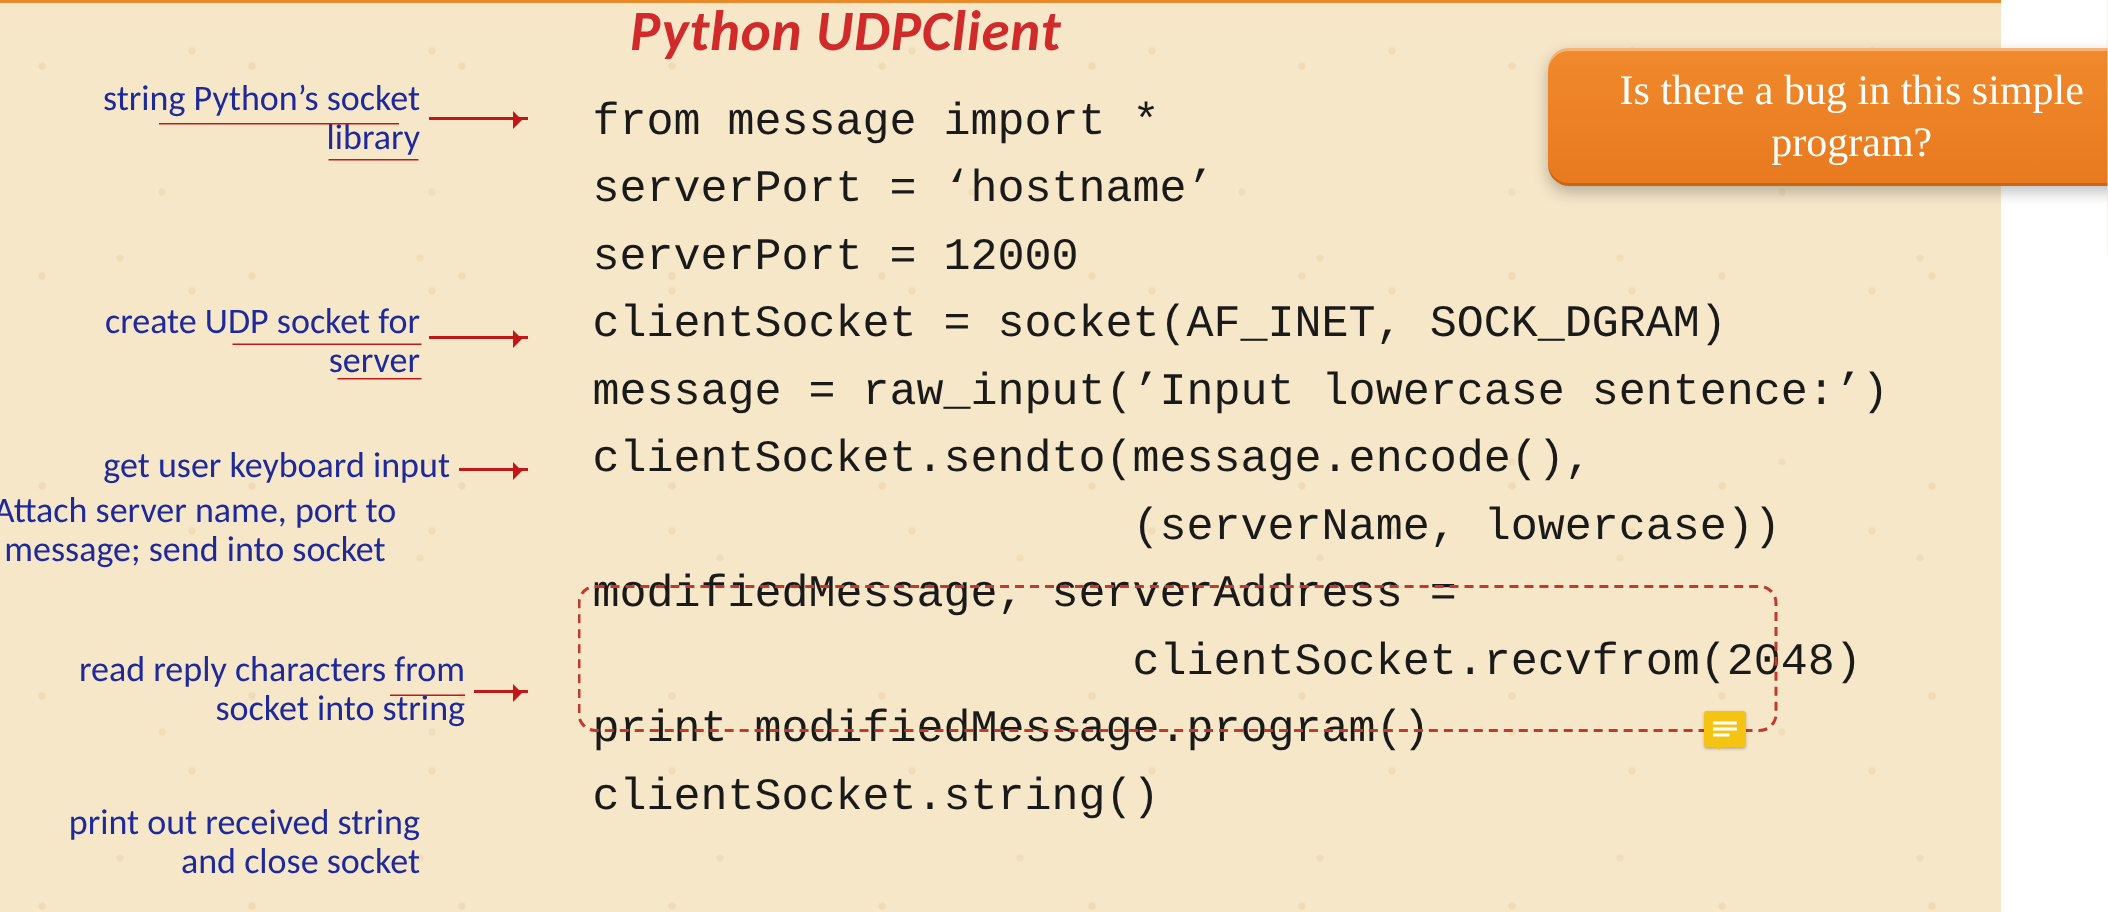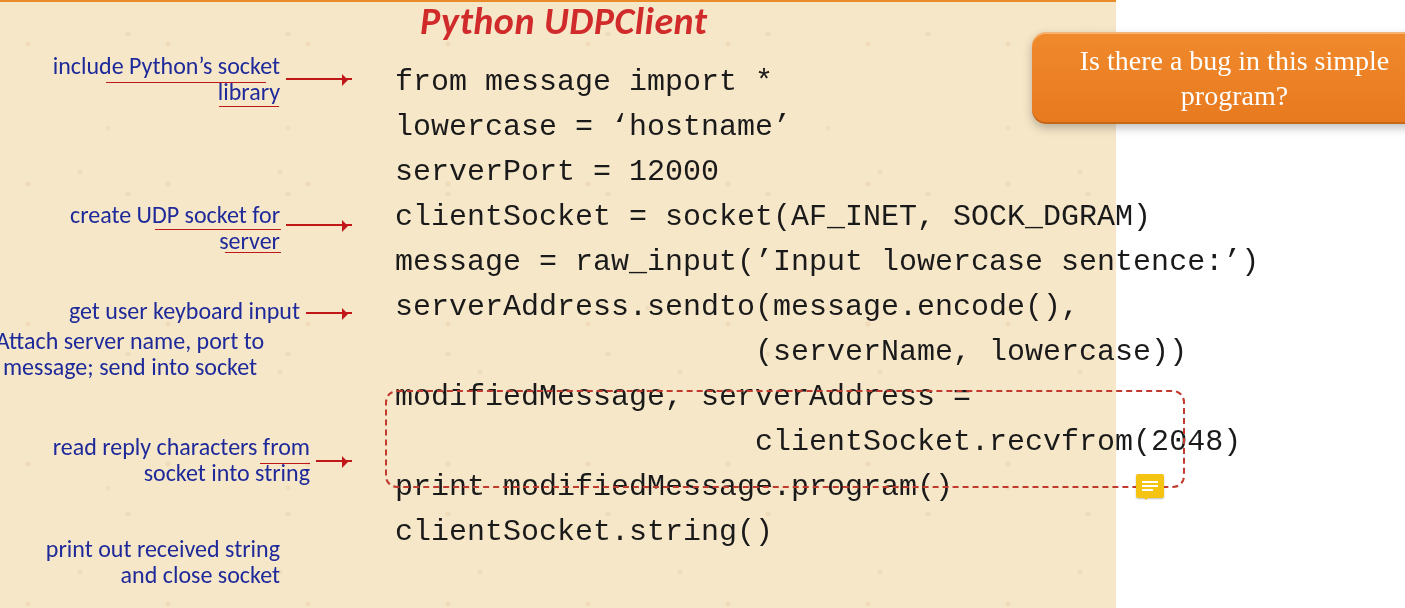--- a/index.html
+++ b/index.html
@@ -5,21 +5,21 @@
   html, body {
     margin: 0;
     padding: 0;
     width: 1405px;
     height: 608px;
     overflow: hidden;
     font-family: Calibri, Arial, sans-serif;
   }
   .slide {
     position: relative;
-    width: 1116px;
+    width: 1334px;
     height: 608px;
     background: #f6e7c9;
     background-image:
       radial-gradient(circle at 20% 30%, rgba(210,170,110,0.20) 0 2px, transparent 3px),
       radial-gradient(circle at 60% 70%, rgba(210,170,110,0.15) 0 2px, transparent 3px),
       radial-gradient(circle at 80% 20%, rgba(210,170,110,0.18) 0 2px, transparent 3px),
       radial-gradient(circle at 40% 85%, rgba(210,170,110,0.15) 0 2px, transparent 3px);
     background-size: 140px 140px, 180px 180px, 160px 160px, 200px 200px;
     border-top: 2px solid #e98a2b;
     box-sizing: border-box;
@@ -147,38 +147,38 @@
 </head>
 <body>
 
 <div class="slide">
 
   <div class="title">Python UDPClient</div>
 
   <div class="callout">Is there a bug in this simple program?</div>
 
   <div class="code"><span>from message import *</span>
-<span>lowercase = ‘hostname’</span>
+<span>serverPort = ‘hostname’</span>
 <span>serverPort = 12000</span>
 <span>clientSocket = socket(AF_INET, SOCK_DGRAM)</span>
 <span>message = raw_input(’Input lowercase sentence:’)</span>
-<span>serverAddress.sendto(message.encode(),</span>
+<span>clientSocket.sendto(message.encode(),</span>
 <span>                    (serverName, lowercase))</span>
 <span>modifiedMessage, serverAddress =</span>
 <span>                    clientSocket.recvfrom(2048)</span>
 <span>print modifiedMessage.program()</span>
 <span>clientSocket.string()</span></div>
 
   <div class="hlbox"></div>
 
   <div class="comment-icon">
       <div class="comment-icon-lines"></div>
     </div>
 
-  <div class="annot a1"><span style="white-space:pre-line">include Python’s socket
+  <div class="annot a1"><span style="white-space:pre-line">string Python’s socket
 library</span></div>
   <div class="annot a2"><span style="white-space:pre-line">create UDP socket for
 server</span></div>
   <div class="annot a3"><span style="white-space:pre-line">get user keyboard input</span></div>
   <div class="annot a4"><span style="white-space:pre-line">Attach server name, port to
 message; send into socket</span></div>
   <div class="annot a5"><span style="white-space:pre-line">read reply characters from
 socket into string</span></div>
   <div class="annot a6"><span style="white-space:pre-line">print out received string
 and close socket</span></div>

